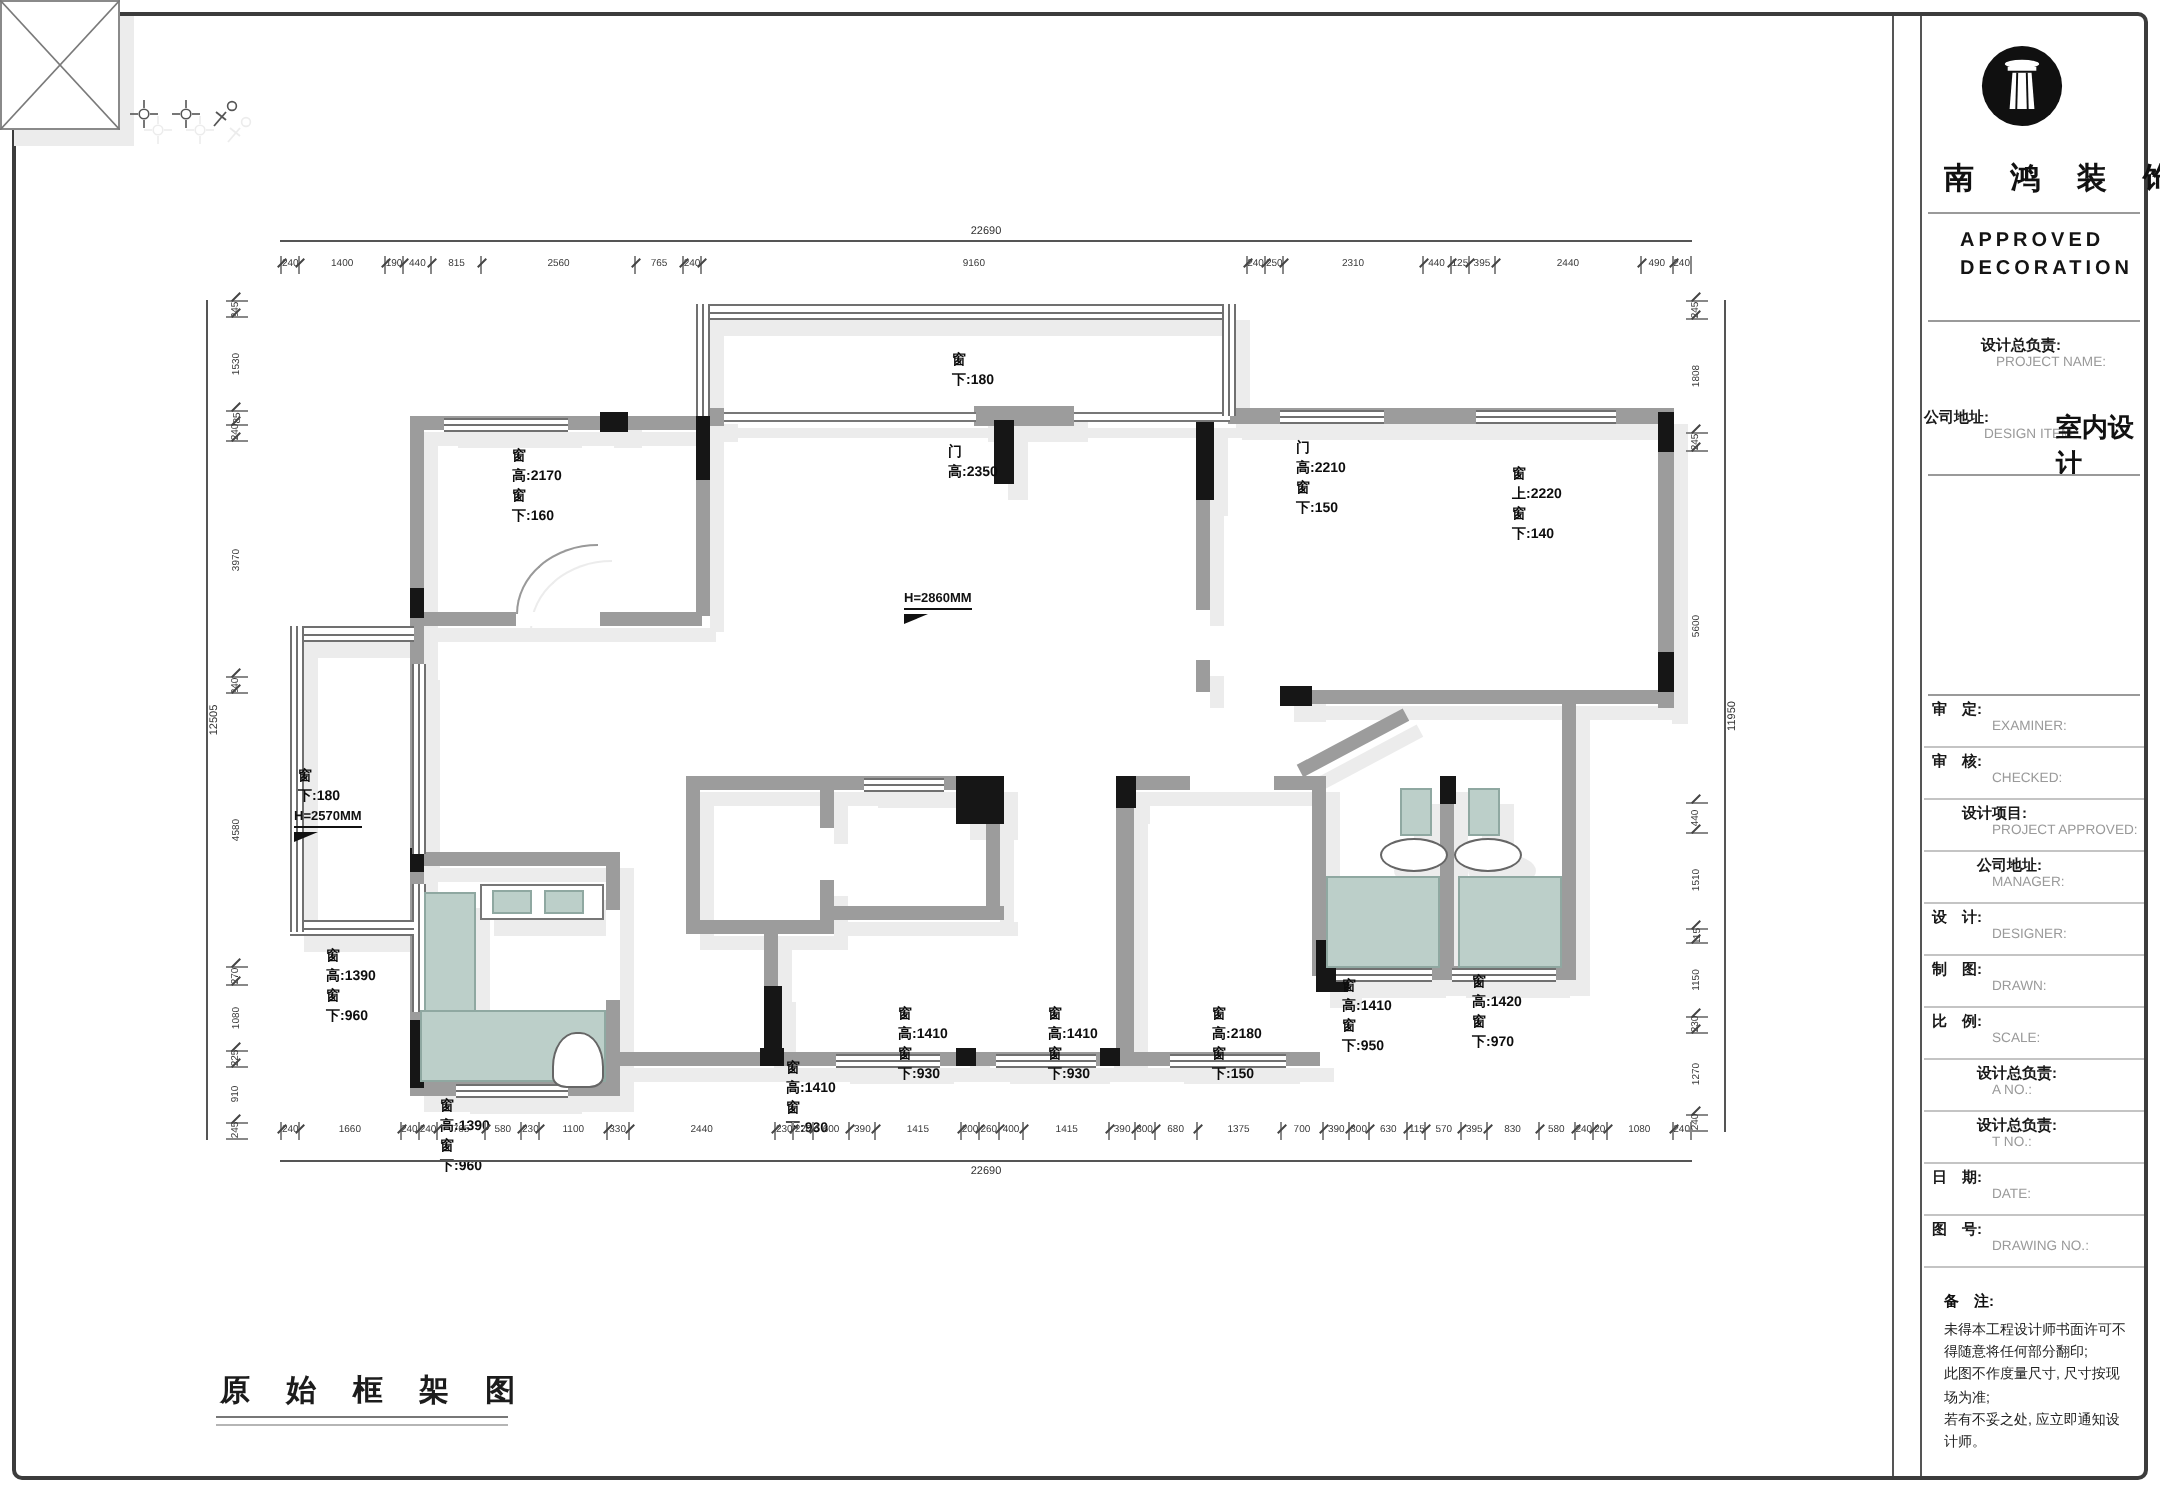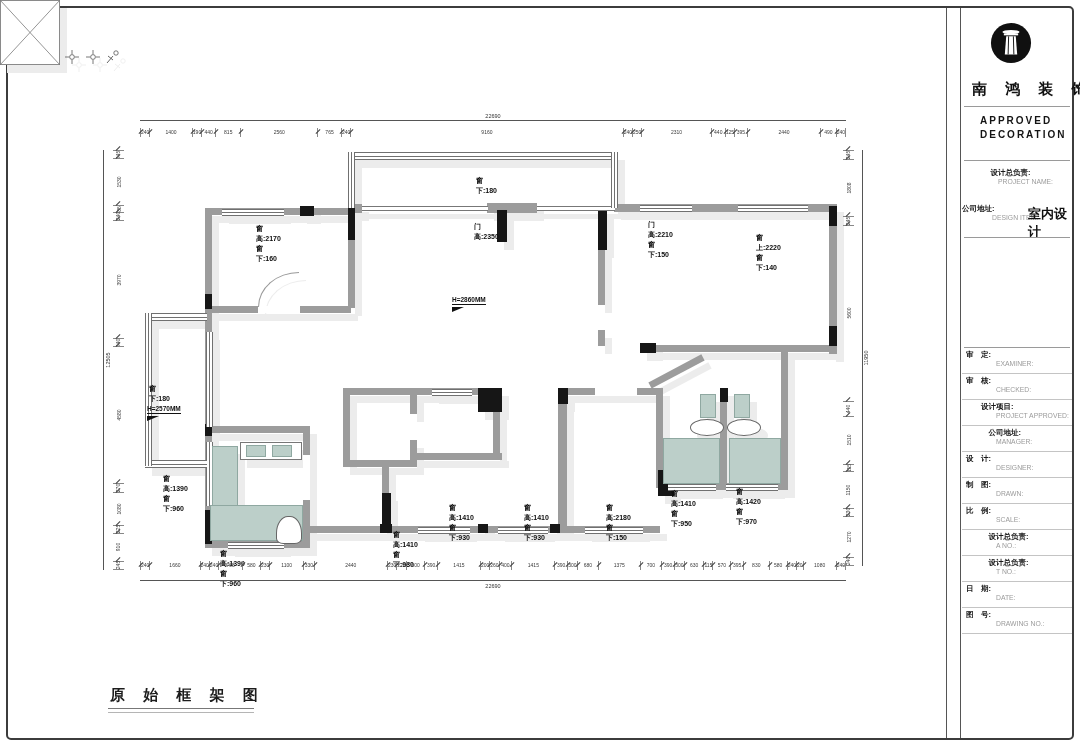--- a/index.html
+++ b/index.html
@@ -467,18 +467,30 @@
         <div class="tb-row">
           <div class="tb-cnl">日　期:</div>
           <div class="tb-enl">DATE:</div>
         </div>
 
         <div class="tb-row">
           <div class="tb-cnl">图　号:</div>
           <div class="tb-enl">DRAWING NO.:</div>
         </div>
       </div>
+    <div class="notes">
+      <div class="nlabel">备　注:</div>
+      <div>
+
+      <div class="nline">未得本工程设计师书面许可不</div>
+          <div class="nline">得随意将任何部分翻印;</div>
+          <div class="nline">此图不作度量尺寸, 尺寸按现</div>
+          <div class="nline">场为准;</div>
+          <div class="nline">若有不妥之处, 应立即通知设</div>
+          <div class="nline">计师。</div>
+        </div>
+    </div>
   </div>
 
   <div class="sheet-title">原 始 框 架 图</div>
   <div class="ul1"></div>
   <div class="ul2"></div>
 </div>
 
 </body></html>

